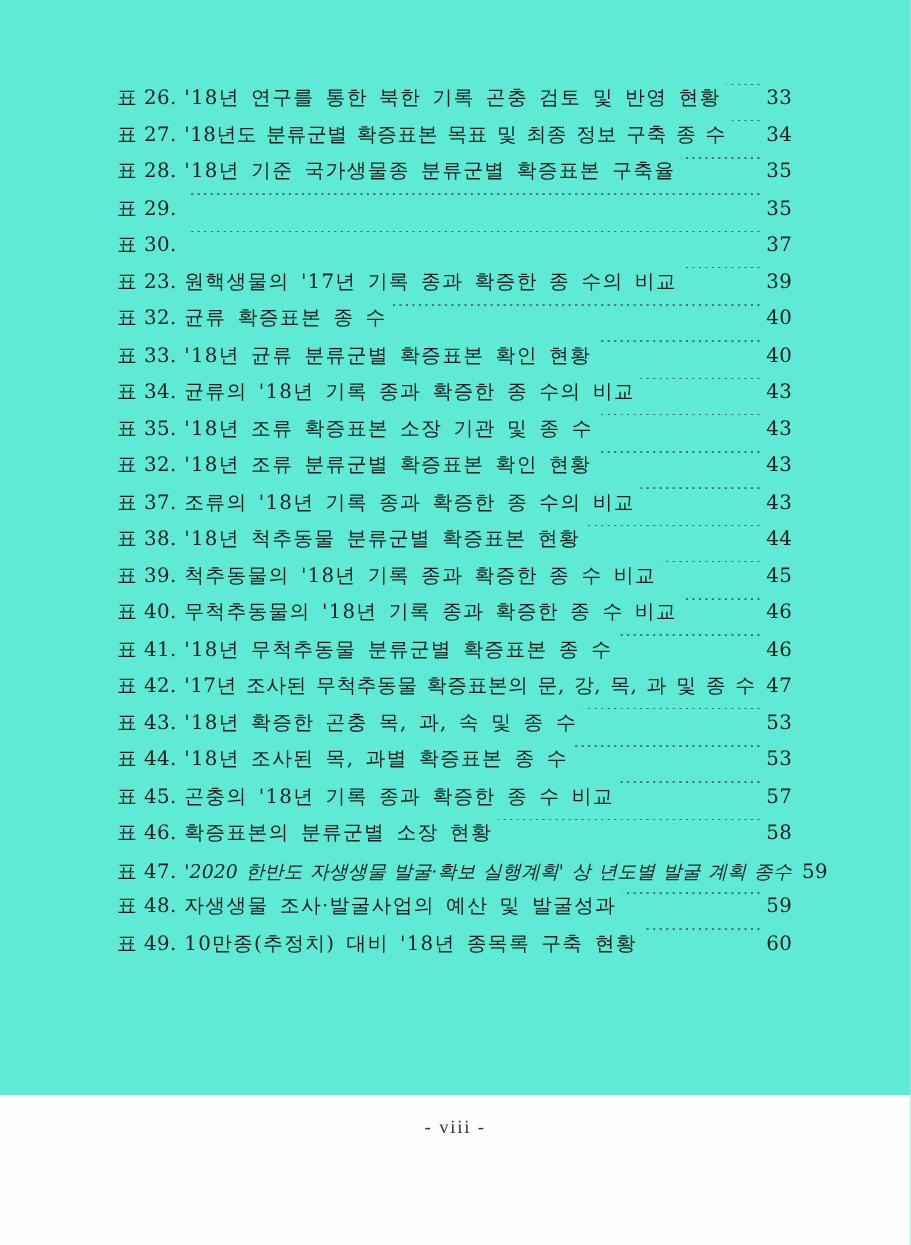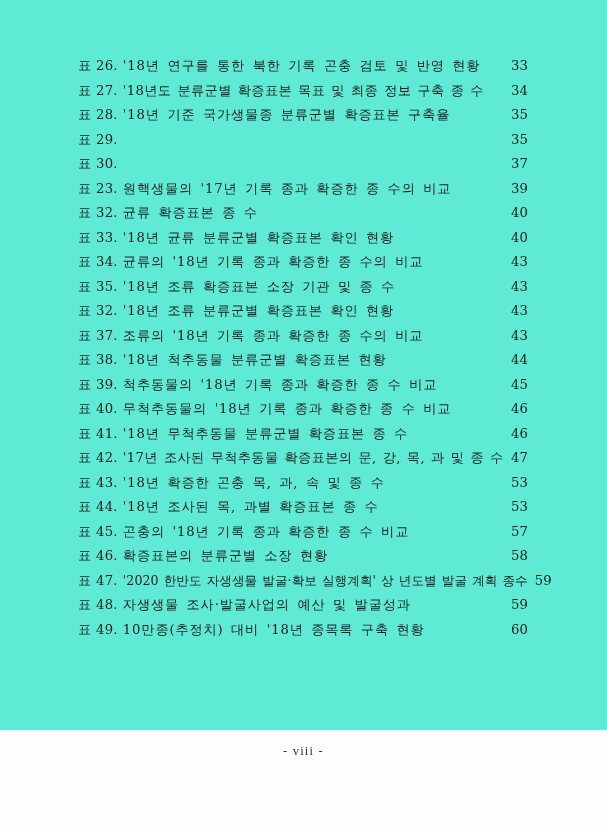--- a/index.html
+++ b/index.html
@@ -55,20 +55,21 @@
     flex: 0 0 auto;
     letter-spacing: 0.85px;
     word-spacing: 2.5px;
   }
 
   
   .toc-entry.dense .toc-title {
     letter-spacing: 0.05px;
     word-spacing: 1px;
     font-size: 12.6px;
+    font-style: italic;
   }
   .toc-entry.semi-dense .toc-title {
     letter-spacing: 0.35px;
     word-spacing: 1.6px;
     text-align: center;
   }
 
   .toc-leader {
     flex: 1 1 auto;
     overflow: hidden;

